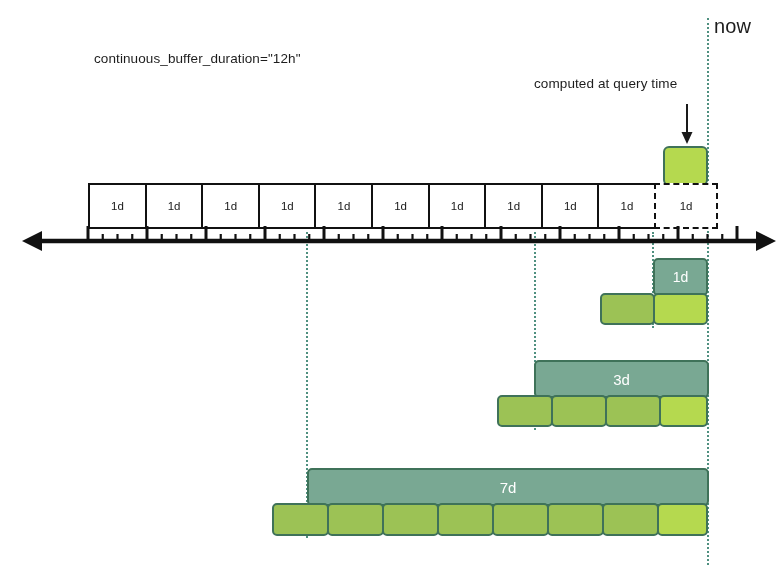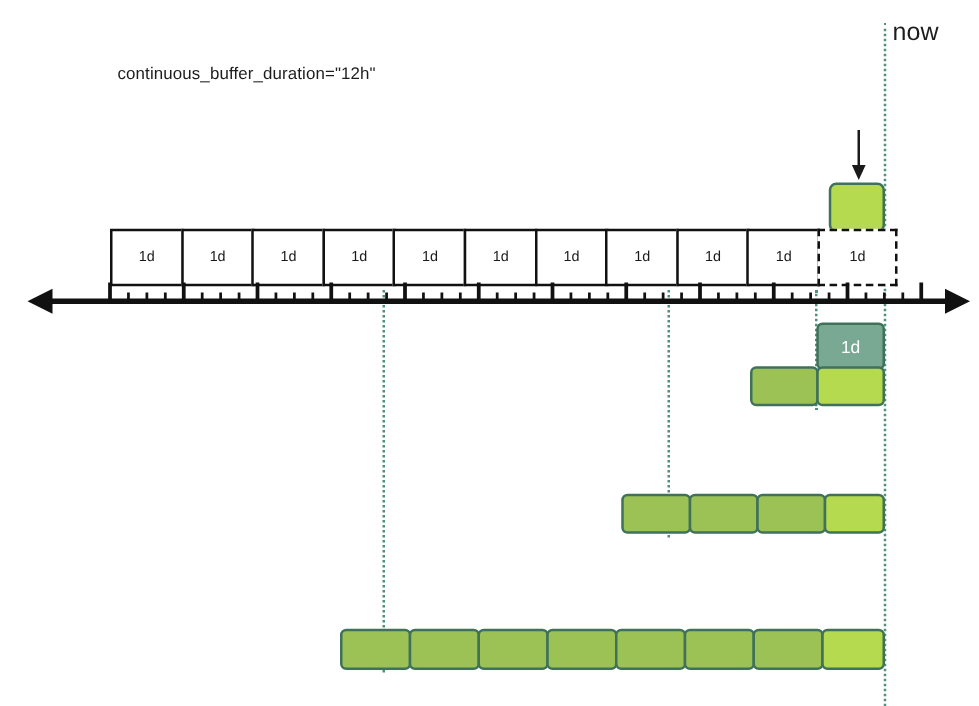--- a/index.html
+++ b/index.html
@@ -100,20 +100,21 @@
 </style>
 </head>
 <body>
 
 <div id="canvas">
 
   <div class="abs label-text" id="cfg-label">continuous_buffer_duration="12h"</div>
 
   <div class="abs label-text" id="now-label">now</div>
 
+  <div class="abs label-text" id="cqt-label">computed at query time</div>
 
   <div class="guide" style="left:707px; top:18px; height:547px;"></div>
   <div class="guide" style="left:652px; top:232px; height:96px;"></div>
   <div class="guide" style="left:534px; top:232px; height:198px;"></div>
   <div class="guide" style="left:306px; top:232px; height:306px;"></div>
 
   <svg class="abs" style="left:672px; top:102px;" width="32" height="44" viewBox="0 0 32 44">
     <line x1="15" y1="2" x2="15" y2="34" stroke="#1a1a1a" stroke-width="2"></line>
     <polygon points="15,42 9.5,30 20.5,30" fill="#1a1a1a"></polygon>
   </svg>
@@ -188,25 +189,27 @@
       <line x1="707.5" y1="19" x2="707.5" y2="12" stroke-width="2.2"></line>
       <line x1="722.25" y1="19" x2="722.25" y2="12" stroke-width="2.2"></line>
       <line x1="737" y1="19" x2="737" y2="4" stroke-width="3"></line>
     </g>
   </svg>
 
   <div class="tealbar small" style="left:653px; top:258px; width:55px; height:38px;">1d</div>
   <div class="gblock" style="left:600px; top:293px; width:55px; height:32px;"></div>
   <div class="gblock bright" style="left:653px; top:293px; width:55px; height:32px;"></div>
 
+  <div class="tealbar" style="left:534px; top:360px; width:175px; height:38px;">3d</div>
   <div class="gblock" style="left:497px; top:395px; width:56px; height:32px;"></div>
   <div class="gblock" style="left:551px; top:395px; width:56px; height:32px;"></div>
   <div class="gblock" style="left:605px; top:395px; width:56px; height:32px;"></div>
   <div class="gblock bright" style="left:659px; top:395px; width:49px; height:32px;"></div>
 
+  <div class="tealbar" style="left:307px; top:468px; width:402px; height:38px;">7d</div>
   <div class="gblock" style="left:272px; top:503px; width:57px; height:33px;"></div>
   <div class="gblock" style="left:327px; top:503px; width:57px; height:33px;"></div>
   <div class="gblock" style="left:382px; top:503px; width:57px; height:33px;"></div>
   <div class="gblock" style="left:437px; top:503px; width:57px; height:33px;"></div>
   <div class="gblock" style="left:492px; top:503px; width:57px; height:33px;"></div>
   <div class="gblock" style="left:547px; top:503px; width:57px; height:33px;"></div>
   <div class="gblock" style="left:602px; top:503px; width:57px; height:33px;"></div>
   <div class="gblock bright" style="left:657px; top:503px; width:51px; height:33px;"></div>
 
 </div>

